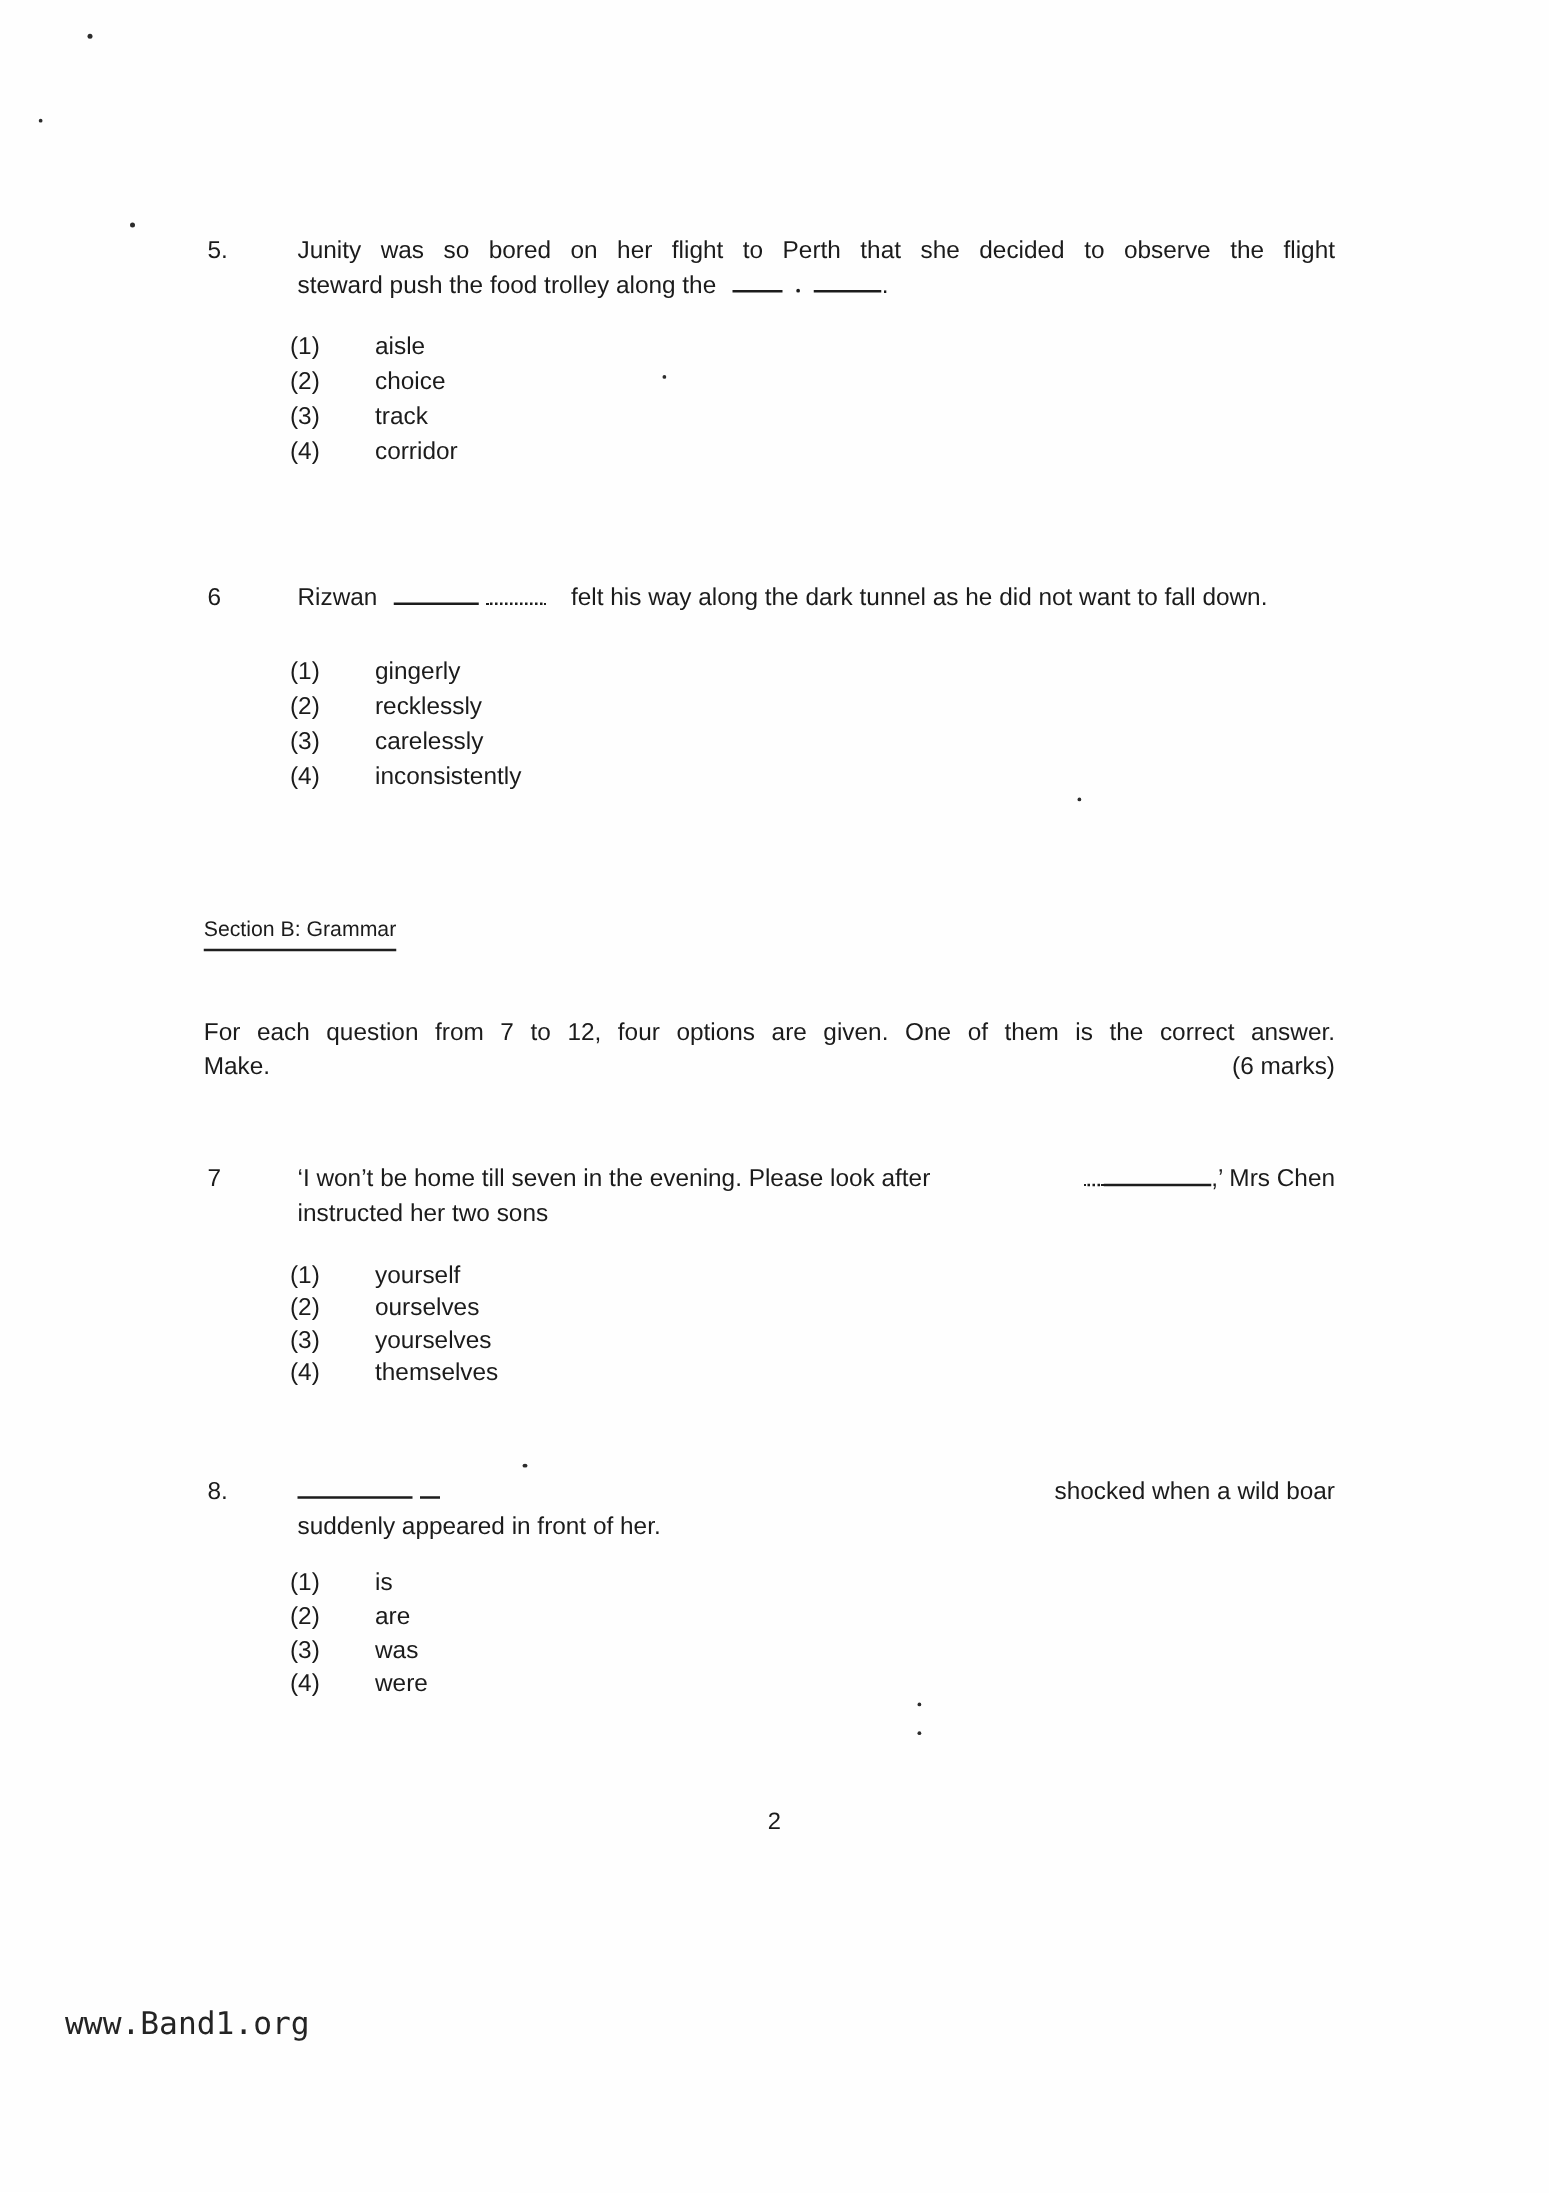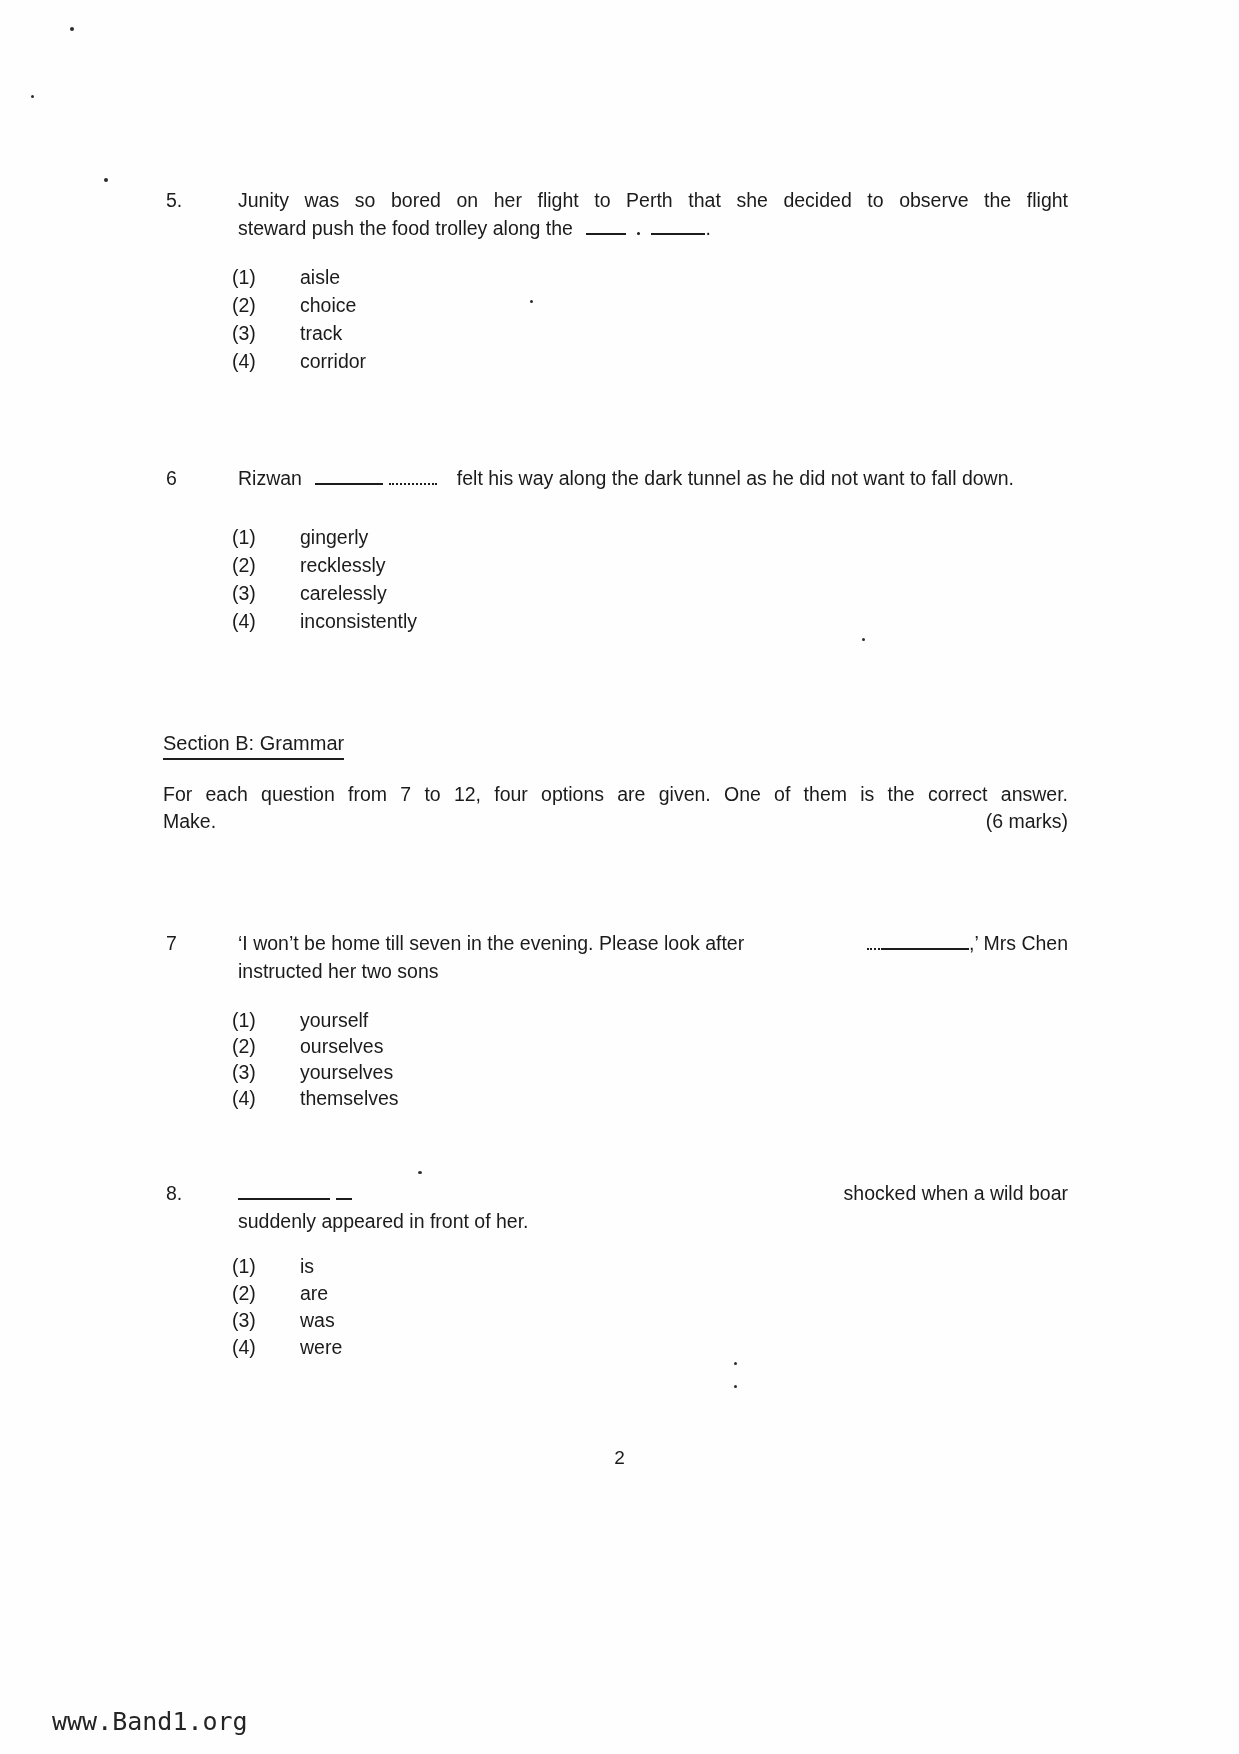--- a/index.html
+++ b/index.html
@@ -27,21 +27,21 @@
   .gap6  { display:inline-block; width:6px; }
   .gap8  { display:inline-block; width:8px; }
   .gap14 { display:inline-block; width:14px; }
   .mid-dot {
     display:inline-block; width:3px; height:3px; border-radius:50%;
     background:#1c1c1c; vertical-align:baseline; margin:0 11px;
   }
   .flexline { display:flex; justify-content:space-between; align-items:flex-end; }
   .section-title {
     display:inline-block; border-bottom:2px solid #1f1f1f;
-    padding-bottom:1px; font-size:20px;
+    padding-bottom:1px; font-size:17px;
   }
   .marksline { display:flex; justify-content:space-between; width:905px; }
   .pagenum { left:0; right:0; text-align:center; font-size:19px; }
   .watermark {
     font-family:"DejaVu Sans Mono", monospace; font-size:25px; color:#242424;
   }
   .speck { position:absolute; background:#2c2c2c; border-radius:50%; }
 </style>
 </head>
 <body>
@@ -111,21 +111,21 @@
         <span class="onum">(4)</span>
         <span>inconsistently</span>
       </div>
   </div>
 
   <div class="abs" style="left:163px; top:729px;">
     <span class="section-title">Section B: Grammar</span>
   </div>
 
   <div class="abs" style="left:163px; top:781px; width:905px; line-height:27px;">
-    <div class="just" style="width:905px;">For each question from 7 to 12, four options are given. One of them is the correct answer.</div>
+    <div class="just" style="width:905px;margin-top:32px;">For each question from 7 to 12, four options are given. One of them is the correct answer.</div>
     <div class="marksline">
       <span>Make.</span>
       <span>(6 marks)</span>
     </div>
   </div>
 
   <div class="abs qblock" style="left:166px; top:929px;">
     <div class="qnum">7</div>
     <div class="qtext">
       <div class="flexline">
@@ -178,15 +178,15 @@
         <span>was</span>
       </div>
     <div class="opt">
         <span class="onum">(4)</span>
         <span>were</span>
       </div>
   </div>
 
   <div class="abs pagenum" style="top:1444px;">2</div>
 
-  <div class="abs watermark" style="left:52px; top:1708px;text-align:center;">www.Band1.org</div>
+  <div class="abs watermark" style="left:52px; top:1605px;text-align:center;">www.Band1.org</div>
 
 </div>
 
 </body></html>

